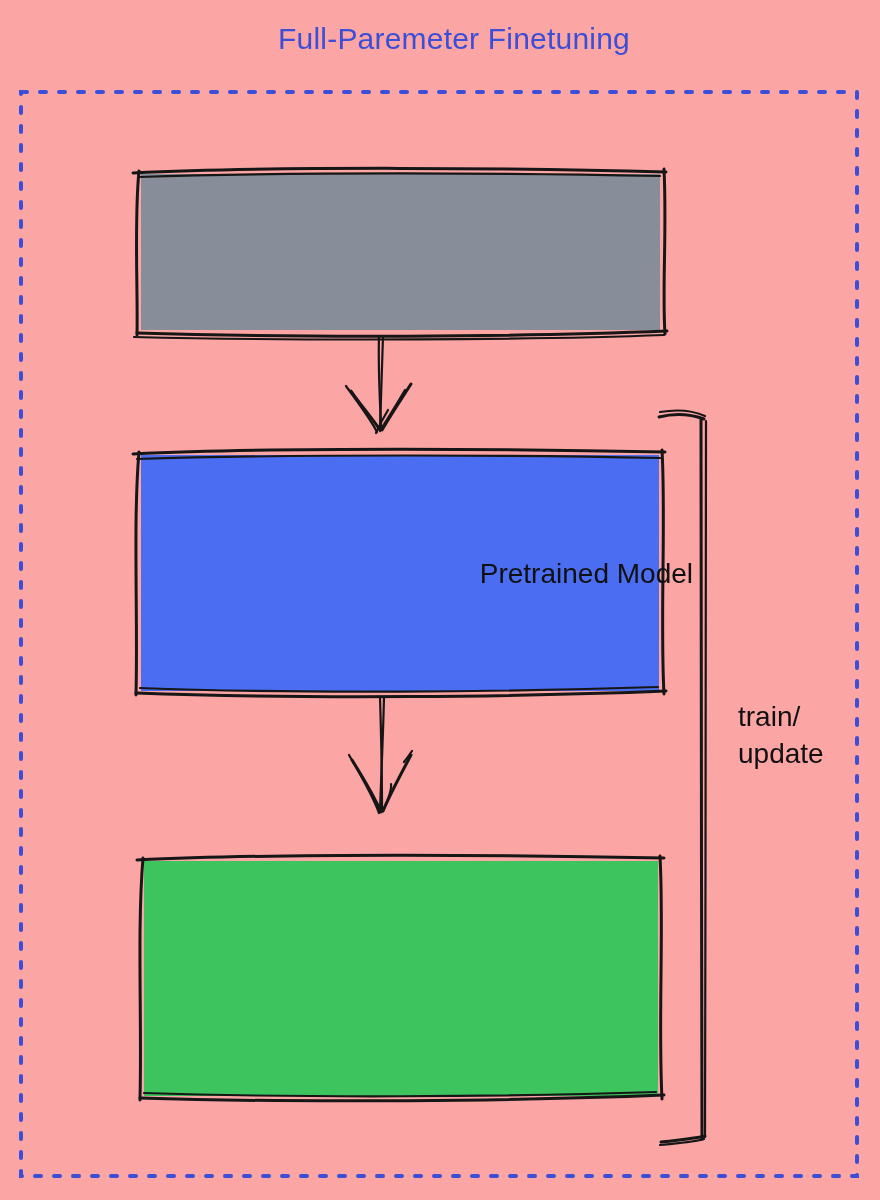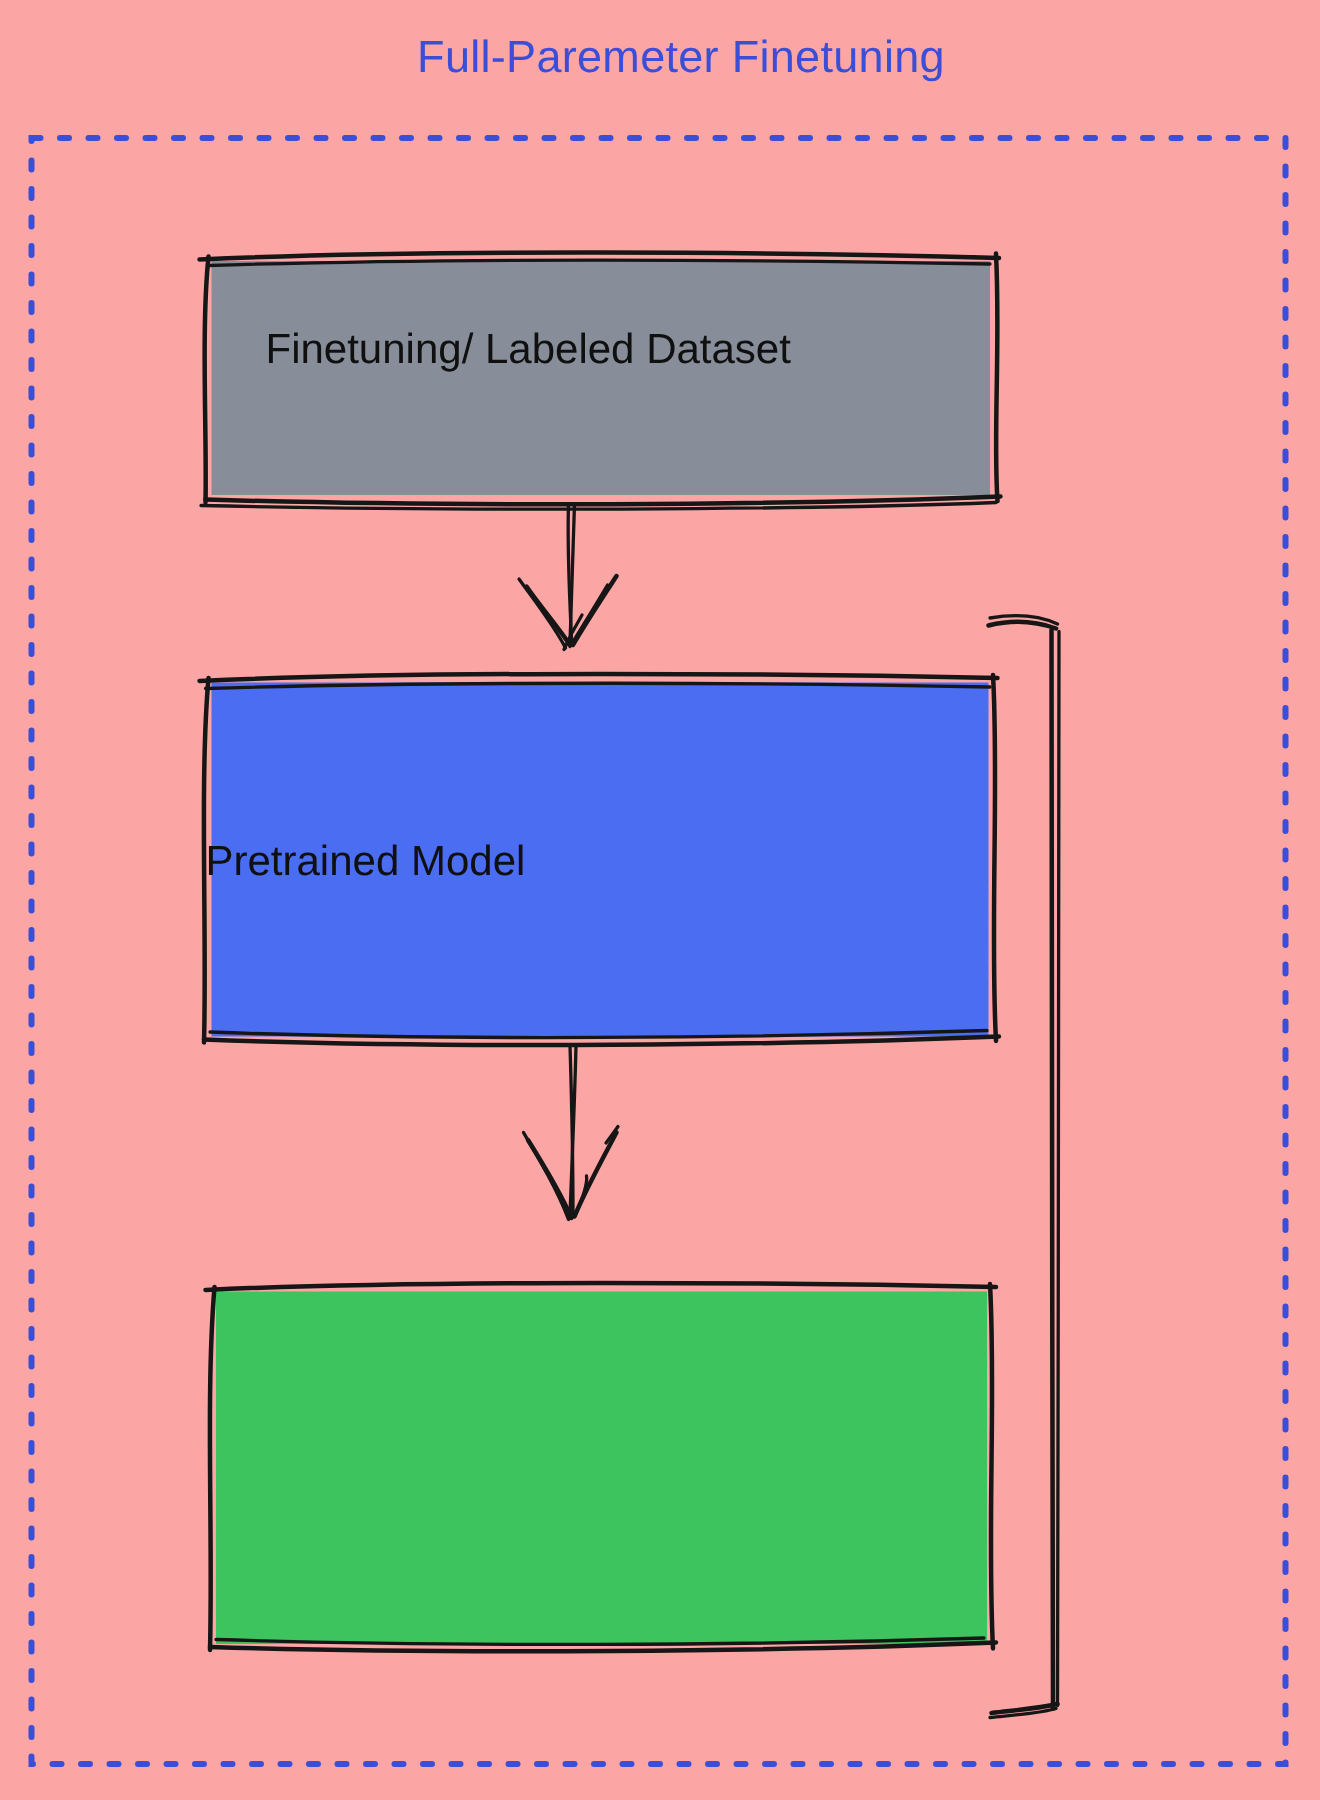--- a/index.html
+++ b/index.html
@@ -42,21 +42,21 @@
     letter-spacing: 0.2px;
   }
   .dataset-label {
     left: 177px;
     top: 216px;
   }
   .pretrained-label {
     left: 137px;
     top: 557px;
     width: 556px;
-    text-align: left;
+    text-align: right;
   }
   .classifier-label {
     left: 115px;
     top: 966px;
     width: 520px;
     text-align: center;
   }
   .bracket-label {
     left: 738px;
     top: 698px;
@@ -135,19 +135,22 @@
       <path class="sketch w2" d="M706 421 C 705 600, 706 900, 705 1137"></path>
       <path class="sketch w3" d="M659 417 C 675 413, 690 414, 704 419"></path>
       <path class="sketch w2" d="M660 412 C 678 409, 694 411, 705 416"></path>
       <path class="sketch w3" d="M661 1142 C 678 1140, 692 1139, 705 1136"></path>
       <path class="sketch w2" d="M660 1145 C 680 1143, 695 1142, 704 1139"></path>
     </g>
   </svg>
 
   <div class="title" style="color: rgb(59, 78, 216);">Full-Paremeter Finetuning</div>
 
-  <div class="label dataset-label">Finetuning/ Labeled Dataset</div>
 
   <div class="label pretrained-label">Pretrained Model</div>
 
 
+  <div class="label bracket-label">
+    <div>train/</div>
+    <div>update</div>
+  </div>
 
 </div>
 
 </body></html>

